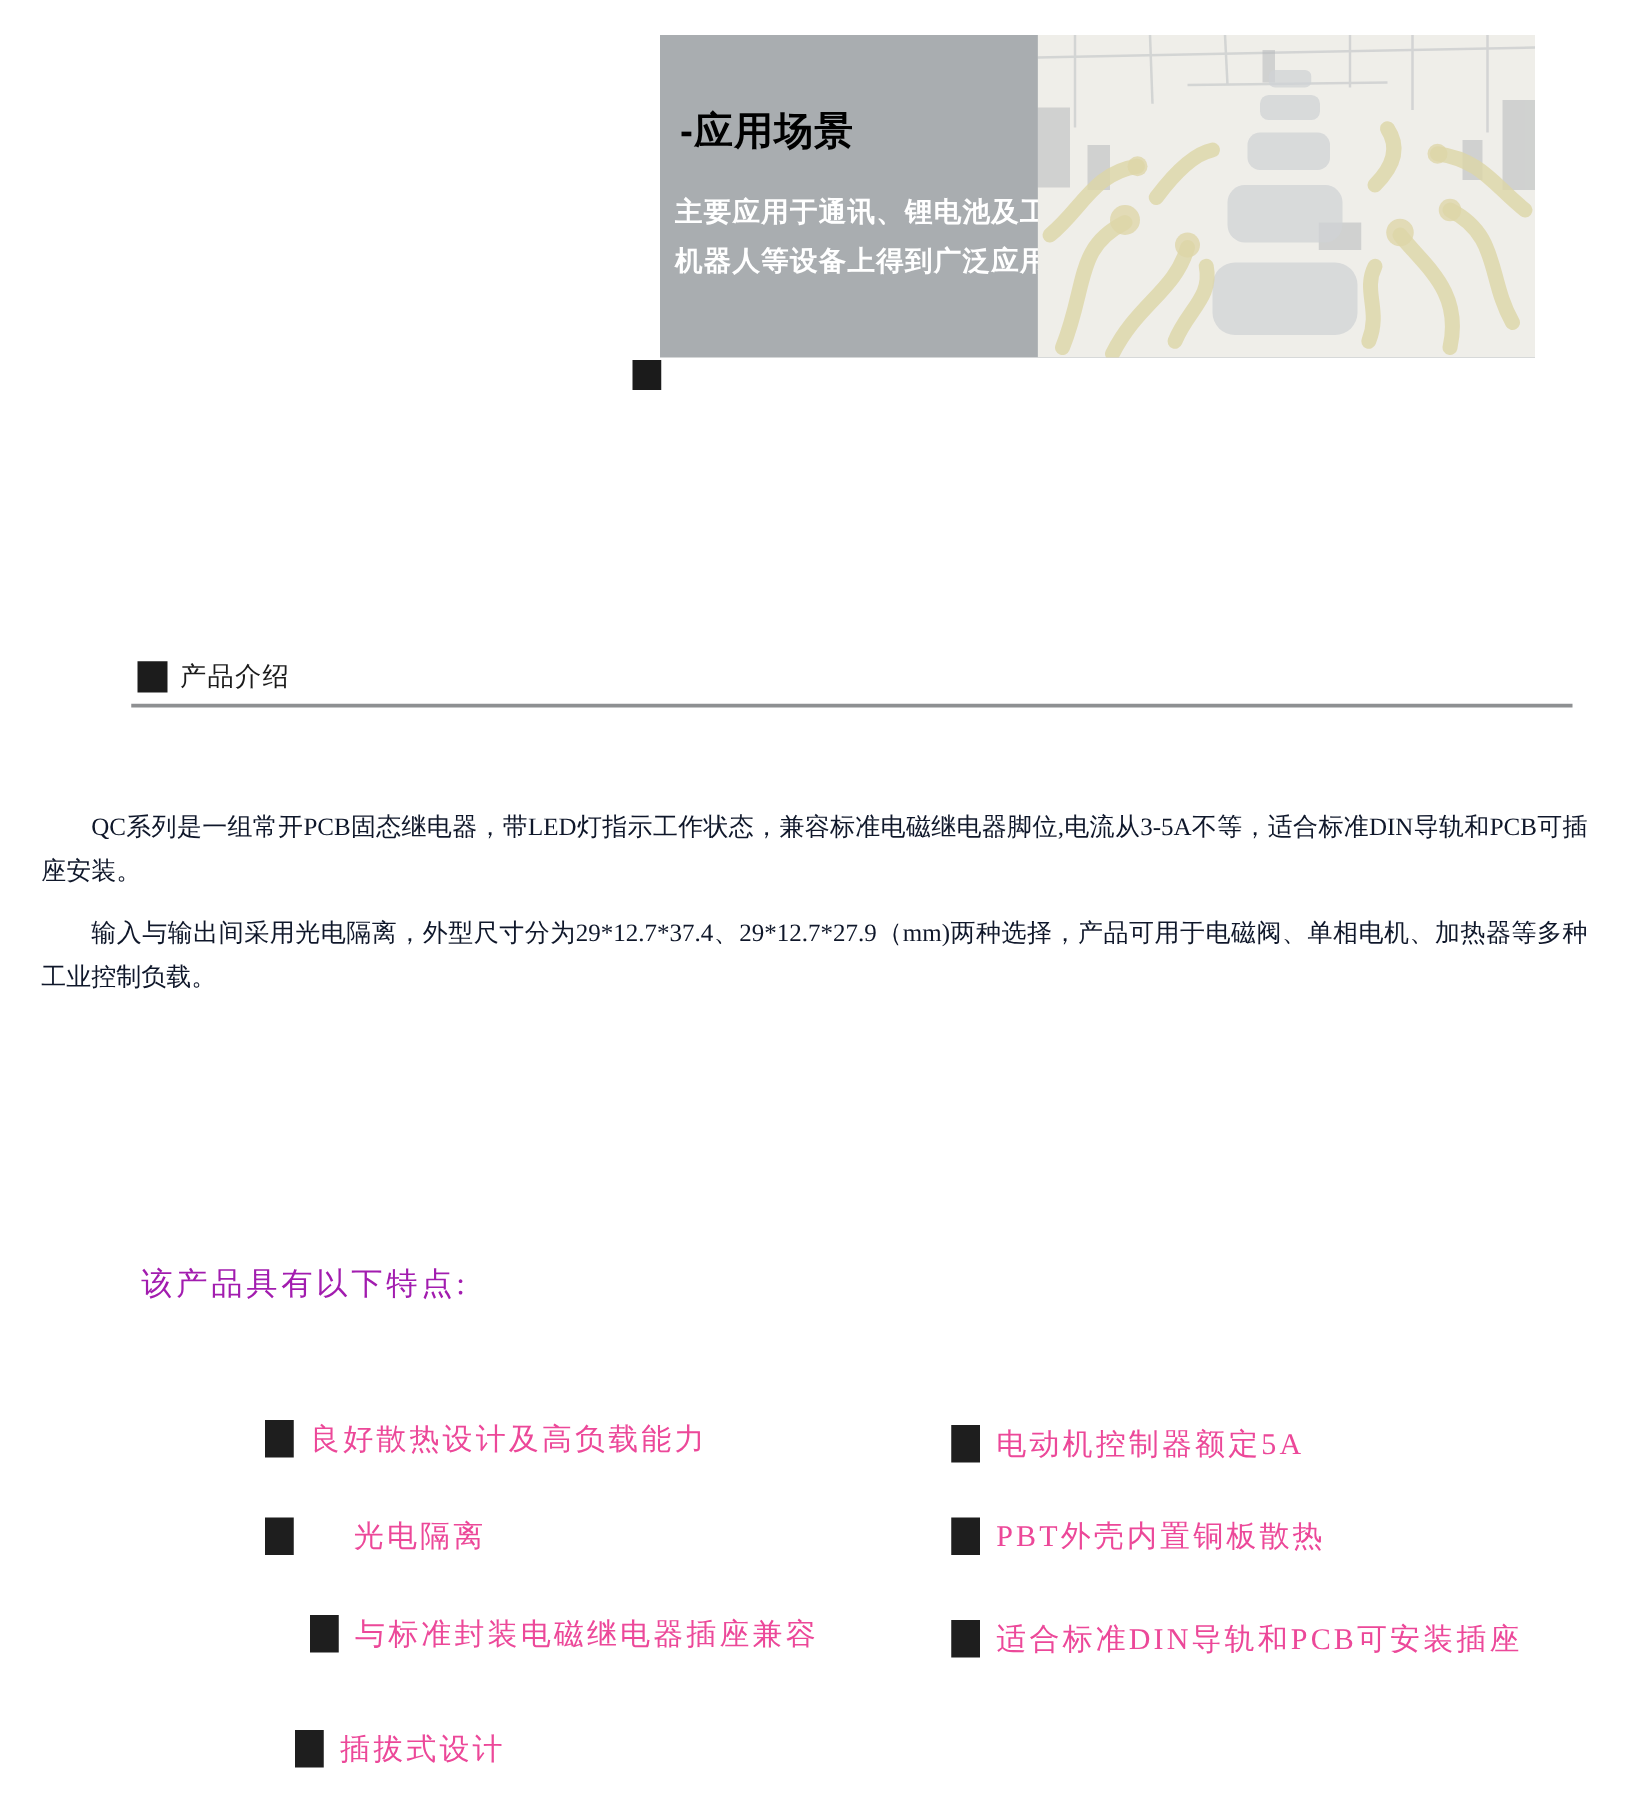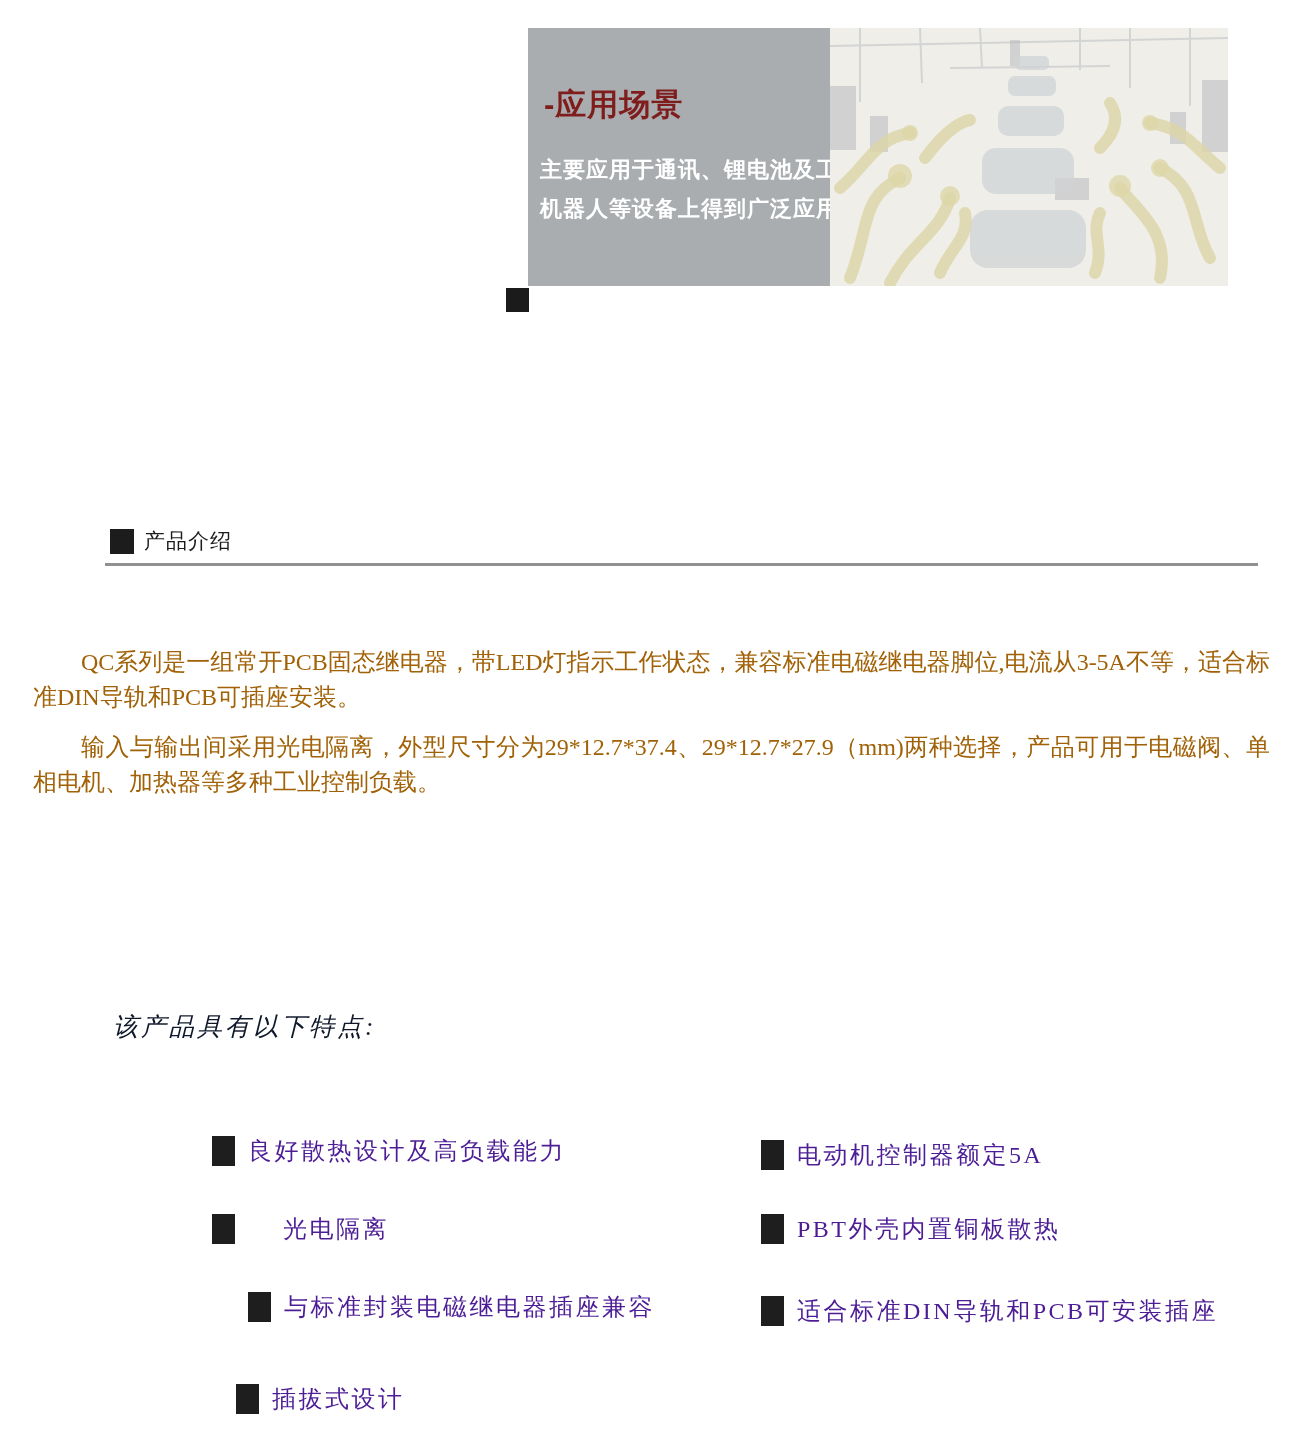--- a/index.html
+++ b/index.html
@@ -10,21 +10,21 @@
     font-family:"Liberation Serif","DejaVu Serif",serif;
   }
 
   
   .banner {
     position:absolute; left:528px; top:28px; width:700px; height:258px;
     background:#a9adb0; font-family:"Liberation Sans","DejaVu Sans",sans-serif;
   }
   .banner-title {
     position:absolute; left:16px; top:56px;
-    font-size:31px; font-weight:bold; color:#7f1d1d; letter-spacing:1px;
+    font-size:31px; font-weight:bold; color:#000000; letter-spacing:1px;
   }
   .banner-desc {
     position:absolute; left:12px; top:122px;
     font-size:22px; font-weight:bold; color:#ffffff; line-height:39px; letter-spacing:1px;
   }
   .banner-photo {
     position:absolute; right:0; top:0; width:398px; height:258px; overflow:hidden;
   }
   .banner-photo svg { display:block; width:398px; height:258px; }
 
@@ -40,34 +40,34 @@
   }
   .section-heading .sq { width:24px; height:25px; background:#1c1c1c; flex:none; }
   .rule {
     position:absolute; left:105px; top:563px; width:1153px; height:3px;
     background:#8e9092;
   }
 
   
   .para {
     position:absolute; left:33px; width:1237px;
-    font-size:24px; line-height:35px; text-indent:2em; color:#a16207;
+    font-size:20px; line-height:35px; text-indent:2em; color:#0f172a;
     text-align:justify;
   }
   .para1 { top:645px; }
   .para2 { top:730px; }
 
   
   .features-heading {
     position:absolute; left:113px; top:1010px;
-    font-size:25px; letter-spacing:3px; color:#0f172a;font-style:italic;
+    font-size:25px; letter-spacing:3px; color:#a21caf;
   }
   .feature {
     position:absolute; display:flex; align-items:center; gap:13px;
-    font-size:24px; letter-spacing:2.5px; color:#4c1d95; white-space:nowrap;
+    font-size:24px; letter-spacing:2.5px; color:#ec4899; white-space:nowrap;
   }
   .feature .sq { width:23px; height:30px; background:#1e1e1e; flex:none; }
   .f-l1 { left:212px; top:1135px; }
   .f-l2 { left:212px; top:1213px;gap:48px; }
   .f-l3 { left:212px; top:1291px;padding-left:36px; }
   .f-l4 { left:212px; top:1383px;margin-left:24px; }
   .f-r1 { left:761px; top:1139px; }
   .f-r2 { left:761px; top:1213px; }
   .f-r3 { left:761px; top:1295px; }
 </style>

